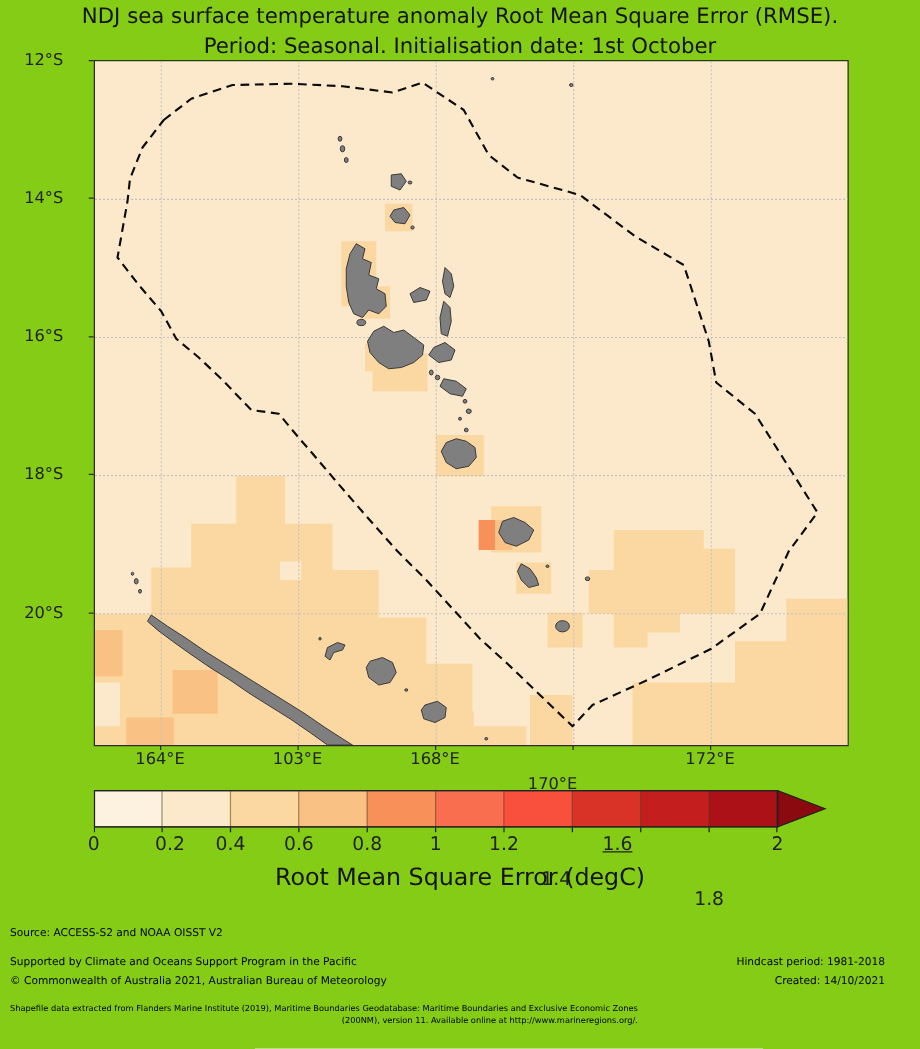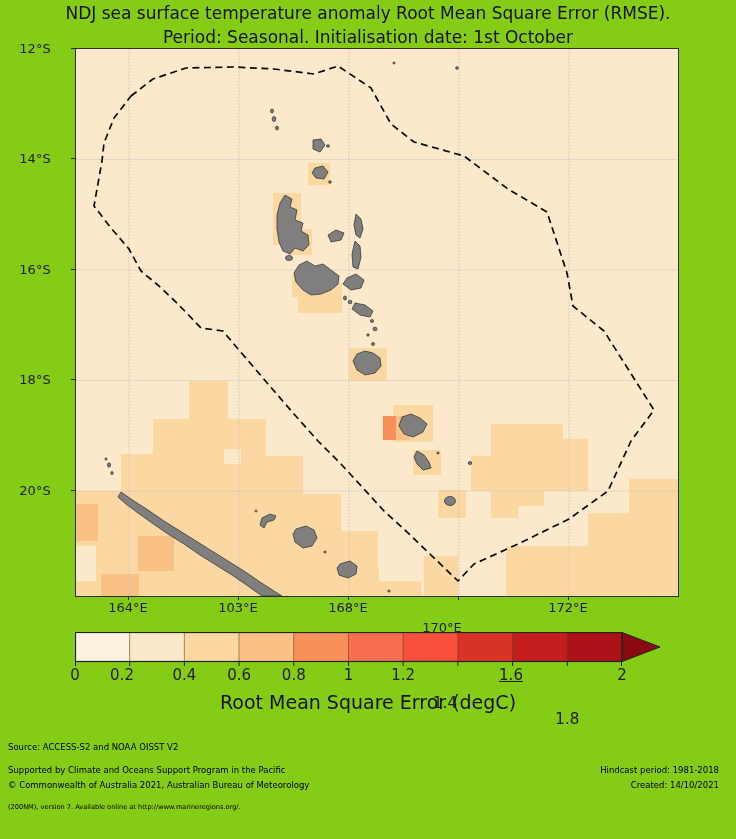--- a/index.html
+++ b/index.html
@@ -9,21 +9,21 @@
   .title-line{left:0;width:736px;text-align:center;font-size:17px;white-space:nowrap;color:#141414;}
   .lat-label{left:0;width:70px;text-align:center;font-size:13px;color:#222;}
   .lon-label{font-size:13px;color:#222;transform:translateX(-50%);white-space:nowrap;}
   .map-frame{left:75px;top:48px;width:602px;height:547px;border:1px solid #2e2e2e;box-sizing:content-box;}
   .map-frame svg{display:block;}
   .tick-x{width:1px;height:4px;background:#2e2e2e;top:596px;}
   .tick-y{width:4px;height:1px;background:#2e2e2e;left:71px;}
   .cb-tick-label{font-size:15px;color:#222;transform:translateX(-50%);top:666px;white-space:nowrap;}
   .cb-title{top:691px;left:368px;transform:translateX(-50%);font-size:19px;color:#141414;white-space:nowrap;}
   .footer-line{left:8px;font-size:8.5px;color:#000;white-space:nowrap;}
-  .footer-right{right:17px;font-size:8.5px;color:#000;white-space:nowrap;text-align:right;}
+  .footer-right{right:28px;font-size:8.5px;color:#000;white-space:nowrap;text-align:right;}
   .disclaimer{left:8px;top:803px;font-size:6.6px;line-height:9.4px;color:#000;}
   .disclaimer span{display:block;white-space:nowrap;}
 </style>
 </head>
 <body>
 
 <div class="page">
 
   <div class="abs title-line" style="top:3px;">NDJ sea surface temperature anomaly Root Mean Square Error (RMSE).</div>
   <div class="abs title-line" style="top:27px;">Period: Seasonal. Initialisation date: 1st October</div>
@@ -174,36 +174,37 @@
         <line x1="328.2" y1="30" x2="328.2" y2="34"></line>
         <line x1="382.9" y1="30" x2="382.9" y2="34"></line>
         <line x1="437.6" y1="30" x2="437.6" y2="34"></line>
         <line x1="492.3" y1="30" x2="492.3" y2="34"></line>
         <line x1="546.5" y1="30" x2="546.5" y2="34"></line>
       </g>
     </svg>
   </div>
 
   <div class="abs cb-tick-label" style="left:75px;">0</div>
-  <div class="abs cb-tick-label" style="left:122px;">0.2</div>
+  <div class="abs cb-tick-label" style="left:136px;">0.2</div>
   <div class="abs cb-tick-label" style="left:184.4px;">0.4</div>
   <div class="abs cb-tick-label" style="left:239.1px;">0.6</div>
   <div class="abs cb-tick-label" style="left:293.8px;">0.8</div>
   <div class="abs cb-tick-label" style="left:348.5px;">1</div>
   <div class="abs cb-tick-label" style="left:403.2px;">1.2</div>
   <div class="abs cb-tick-label" style="left:445px;margin-top:28px;">1.4</div>
-  <div class="abs cb-tick-label" style="left:511px;text-decoration:underline;">1.6</div>
+  <div class="abs cb-tick-label" style="left:494px;text-decoration:underline;">1.6</div>
   <div class="abs cb-tick-label" style="left:567.3px;margin-top:44px;">1.8</div>
   <div class="abs cb-tick-label" style="left:622px;">2</div>
 
   <div class="abs cb-title">Root Mean Square Error (degC)</div>
 
   <div class="abs footer-line" style="top:742px;">Source: ACCESS-S2 and NOAA OISST V2</div>
   <div class="abs footer-line" style="top:765px;">Supported by Climate and Oceans Support Program in the Pacific</div>
   <div class="abs footer-line" style="top:780px;">© Commonwealth of Australia 2021, Australian Bureau of Meteorology</div>
   <div class="abs footer-right" style="top:765px;">Hindcast period: 1981-2018</div>
   <div class="abs footer-right" style="top:780px;">Created: 14/10/2021</div>
 
   <div class="abs disclaimer">
-    <span>(200NM), version 7. Available online at http://www.marineregions.org/.</span>
+    <span>Shapefile data extracted from Flanders Marine Institute (2019), Maritime Boundaries Geodatabase: Maritime Boundaries and Exclusive Economic Zones</span>
+    <span>(200NM), version 11. Available online at http://www.marineregions.org/.</span>
   </div>
 
 </div>
 
 </body></html>

